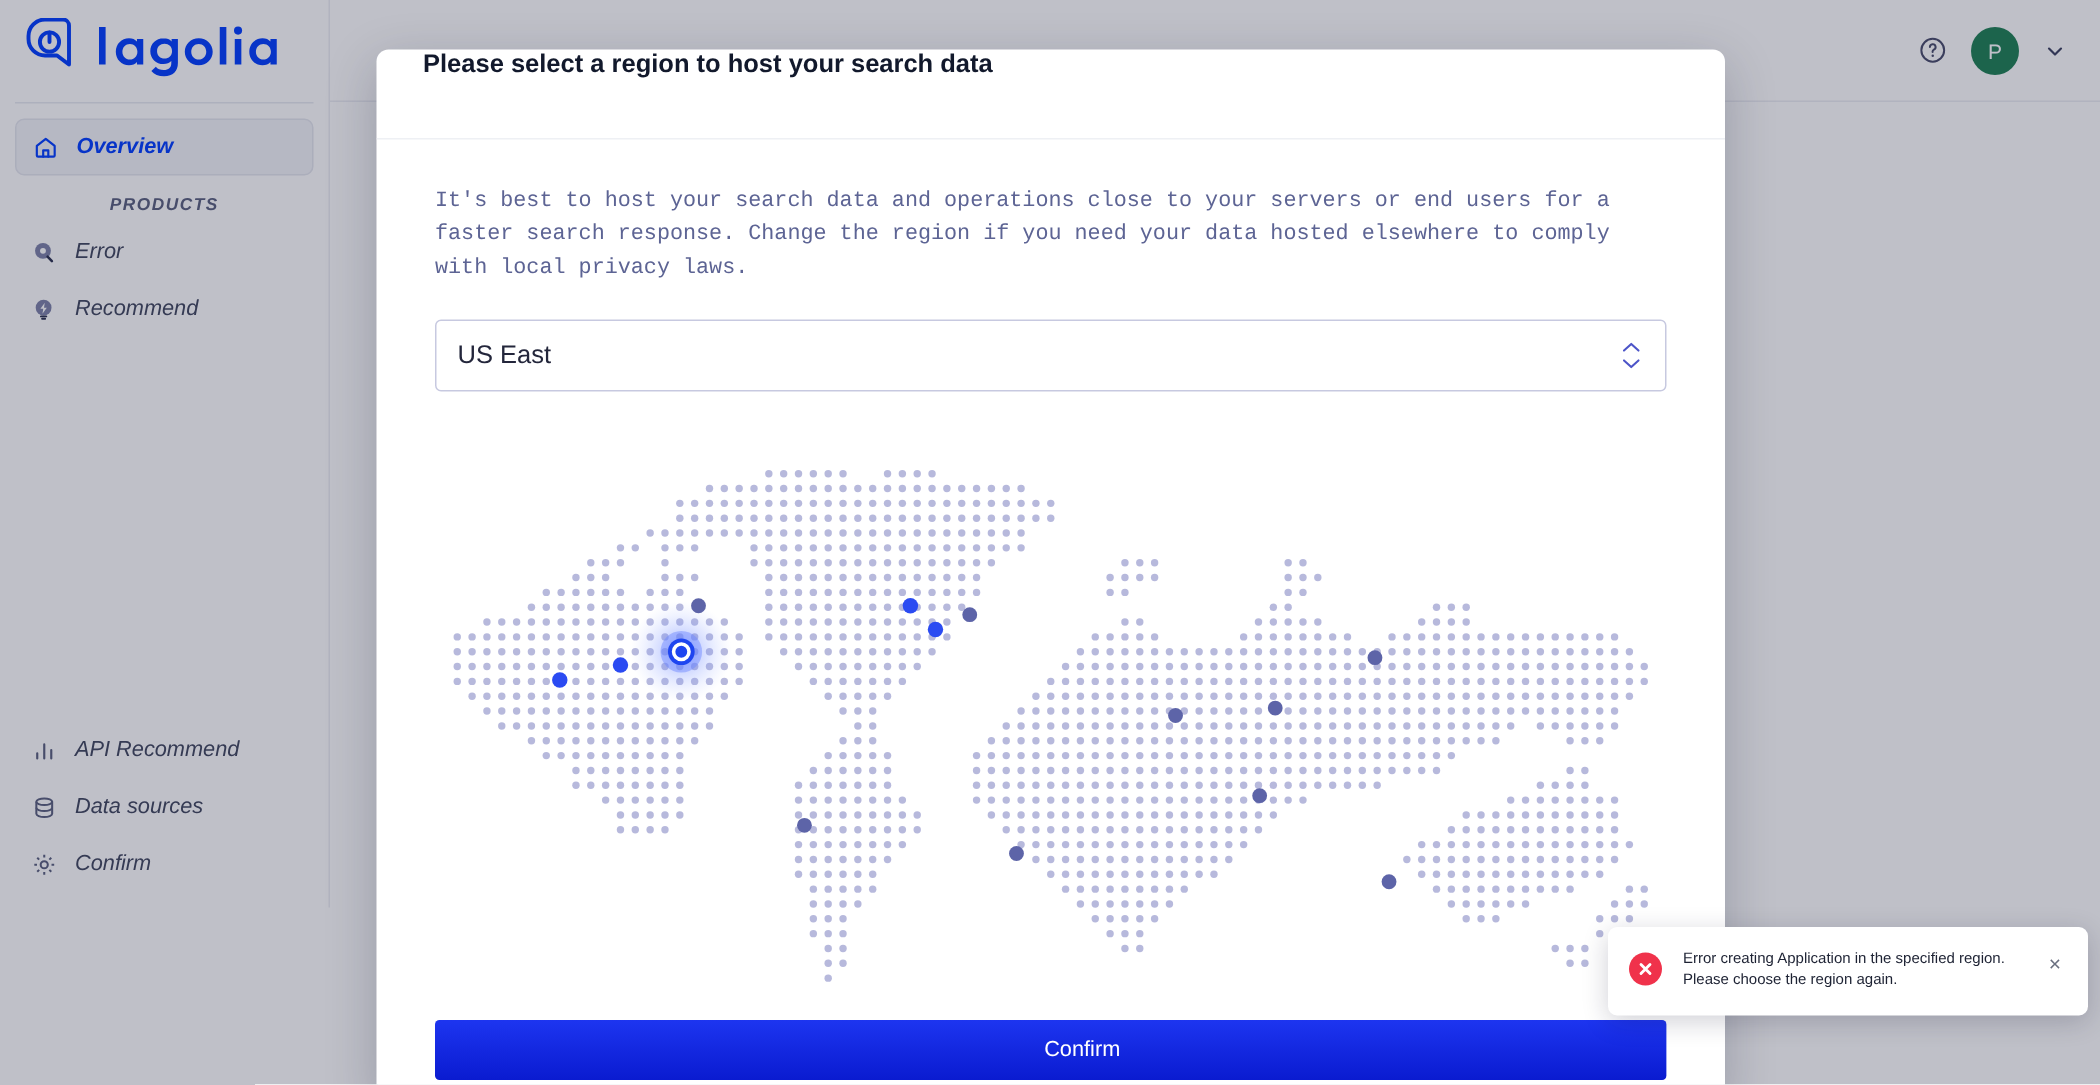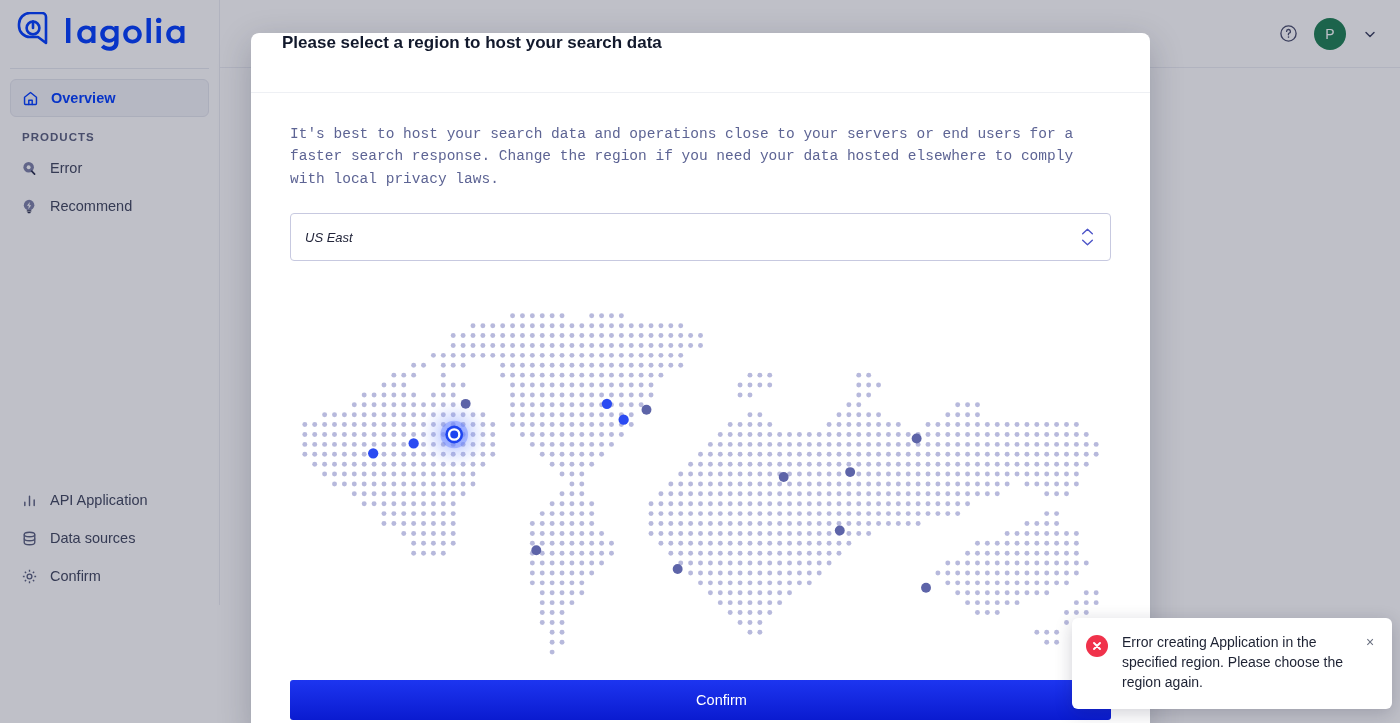--- a/index.html
+++ b/index.html
@@ -16,20 +16,21 @@
     background: #ffffff;
   }
 
   
   .sidebar {
     position: absolute; left: 0; top: 0;
     width: 220px; height: 605px;
     background: #ffffff;
     border-right: 1px solid #eceef3;
     z-index: 1;
+    font-style: italic;
   }
   .logo-wrap {
     height: 68px;
     display: flex; align-items: center;
     padding-left: 14px;
   }
   .logo-wrap svg { display: block; }
   .sidebar-sep {
     height: 1px; background: #e7e9f0;
     margin: 0 10px;
@@ -57,20 +58,21 @@
     color: #003dff;
     font-weight: bold;
   }
   .nav-item.active .ico svg { stroke: #003dff; }
   .section-label {
     font-size: 11.5px;
     letter-spacing: 0.09em;
     font-weight: bold;
     color: #5a607f;
     padding: 14px 12px 6px 12px;
+    text-align: center;
   }
   .nav-bottom {
     position: absolute;
     left: 0; right: 0; bottom: 10px;
     padding: 0 10px;
   }
 
   
   .header {
     position: absolute;
@@ -142,23 +144,22 @@
     position: relative;
     height: 48px;
     border: 1px solid #c7c9e0;
     border-radius: 4px;
     background: #ffffff;
     display: flex; align-items: center;
     padding: 0 14px;
     cursor: pointer;
   }
   .select-value {
-    font-size: 13px;
+    font-size: 17px;
     color: #23263b;
-    font-style: italic;
   }
   .select-arrows {
     position: absolute; right: 16px; top: 50%;
     transform: translateY(-50%);
     display: flex; flex-direction: column; gap: 3px;
     pointer-events: none;
   }
 
   
   .map-wrap {
@@ -204,21 +205,21 @@
   .toast-icon {
     width: 22px; height: 22px;
     border-radius: 50%;
     background: #f0324b;
     flex: none;
     display: flex; align-items: center; justify-content: center;
     margin-top: 2px;
   }
   .toast-msg {
     flex: 1;
-    font-size: 14px;
+    font-size: 10px;
     line-height: 1.42;
     color: #1d2233;
   }
   .toast-close {
     width: 16px; height: 16px;
     flex: none;
     color: #6a7080;
     font-size: 14px;
     line-height: 16px;
     text-align: center;
@@ -289,21 +290,21 @@
       </div>
     </div>
 
     <div class="nav-bottom">
       <div class="nav-item">
         <span class="ico">
           <svg width="17" height="17" viewBox="0 0 20 20" stroke="#5a607f" stroke-width="1.7" stroke-linecap="round">
             <path d="M4.5 12v4M10 5v11M15.5 9.5v6.5"></path>
           </svg>
         </span>
-        <span>API Application</span>
+        <span>API Recommend</span>
       </div>
       <div class="nav-item">
         <span class="ico">
           <svg width="17" height="17" viewBox="0 0 20 20" fill="none" stroke="#5a607f" stroke-width="1.6">
             <ellipse cx="10" cy="5.3" rx="6.2" ry="2.6"></ellipse>
             <path d="M3.8 5.3v9.4c0 1.4 2.8 2.6 6.2 2.6s6.2-1.2 6.2-2.6V5.3"></path>
             <path d="M3.8 10c0 1.4 2.8 2.6 6.2 2.6s6.2-1.2 6.2-2.6"></path>
           </svg>
         </span>
         <span>Data sources</span>

